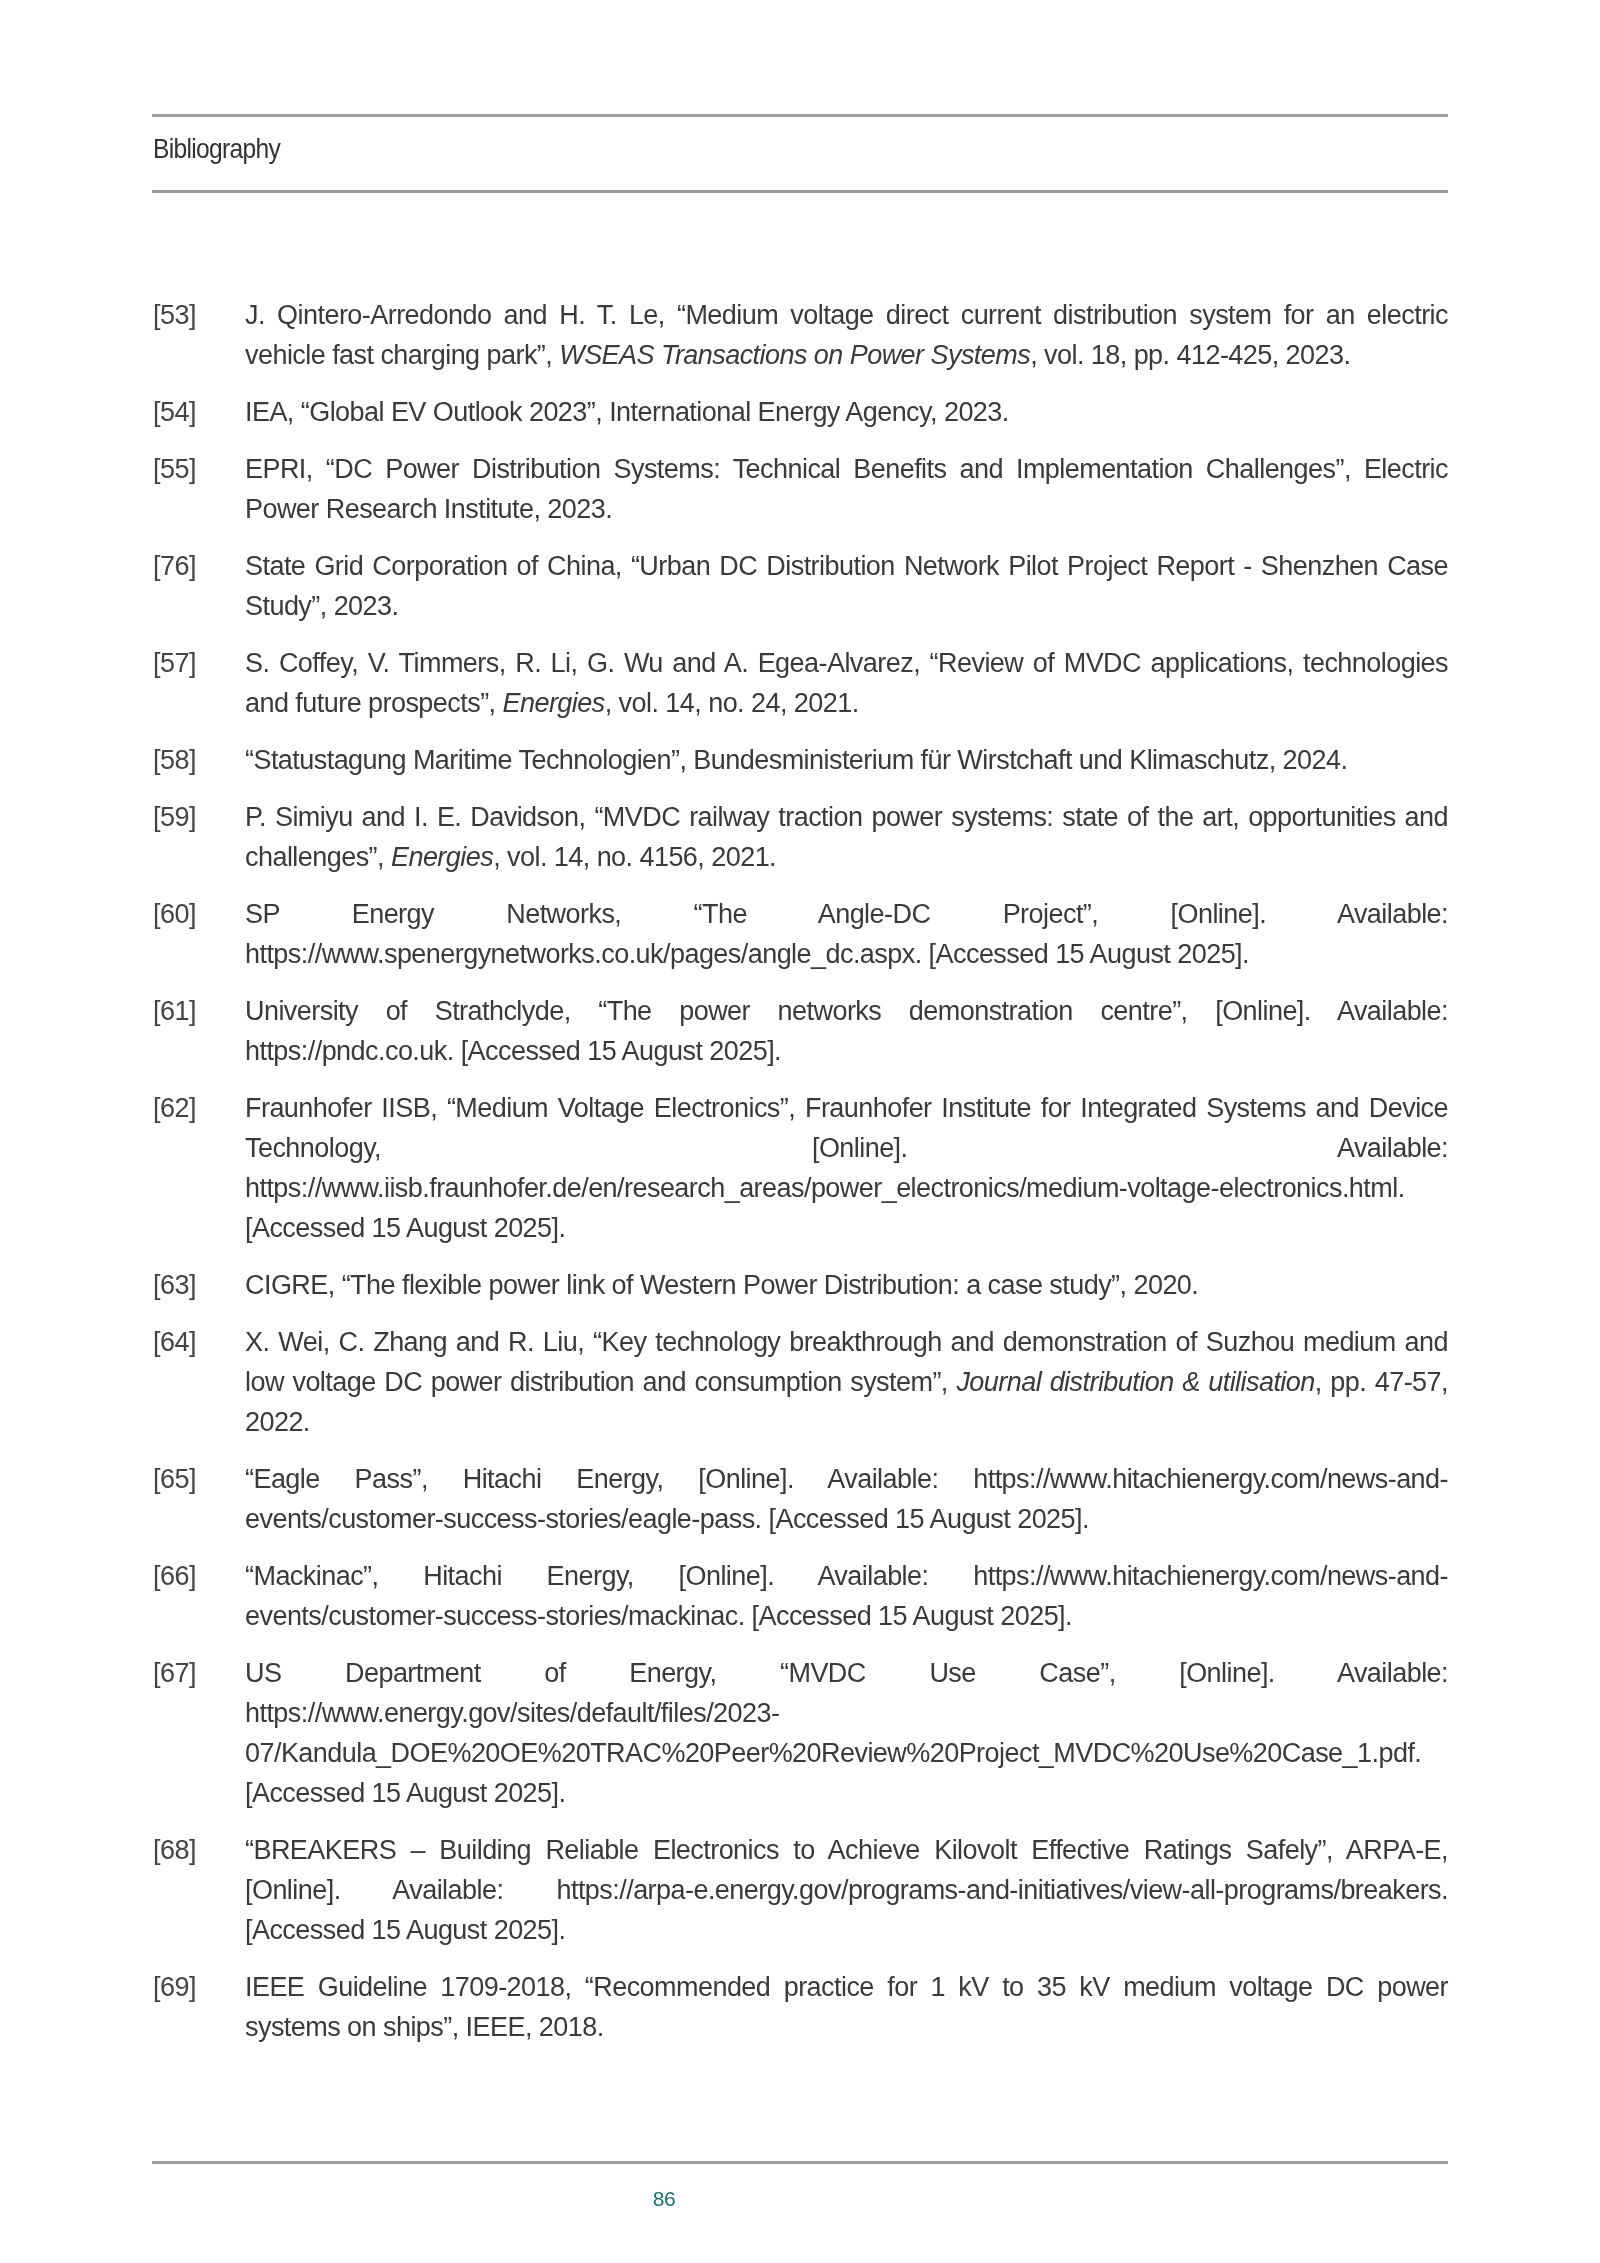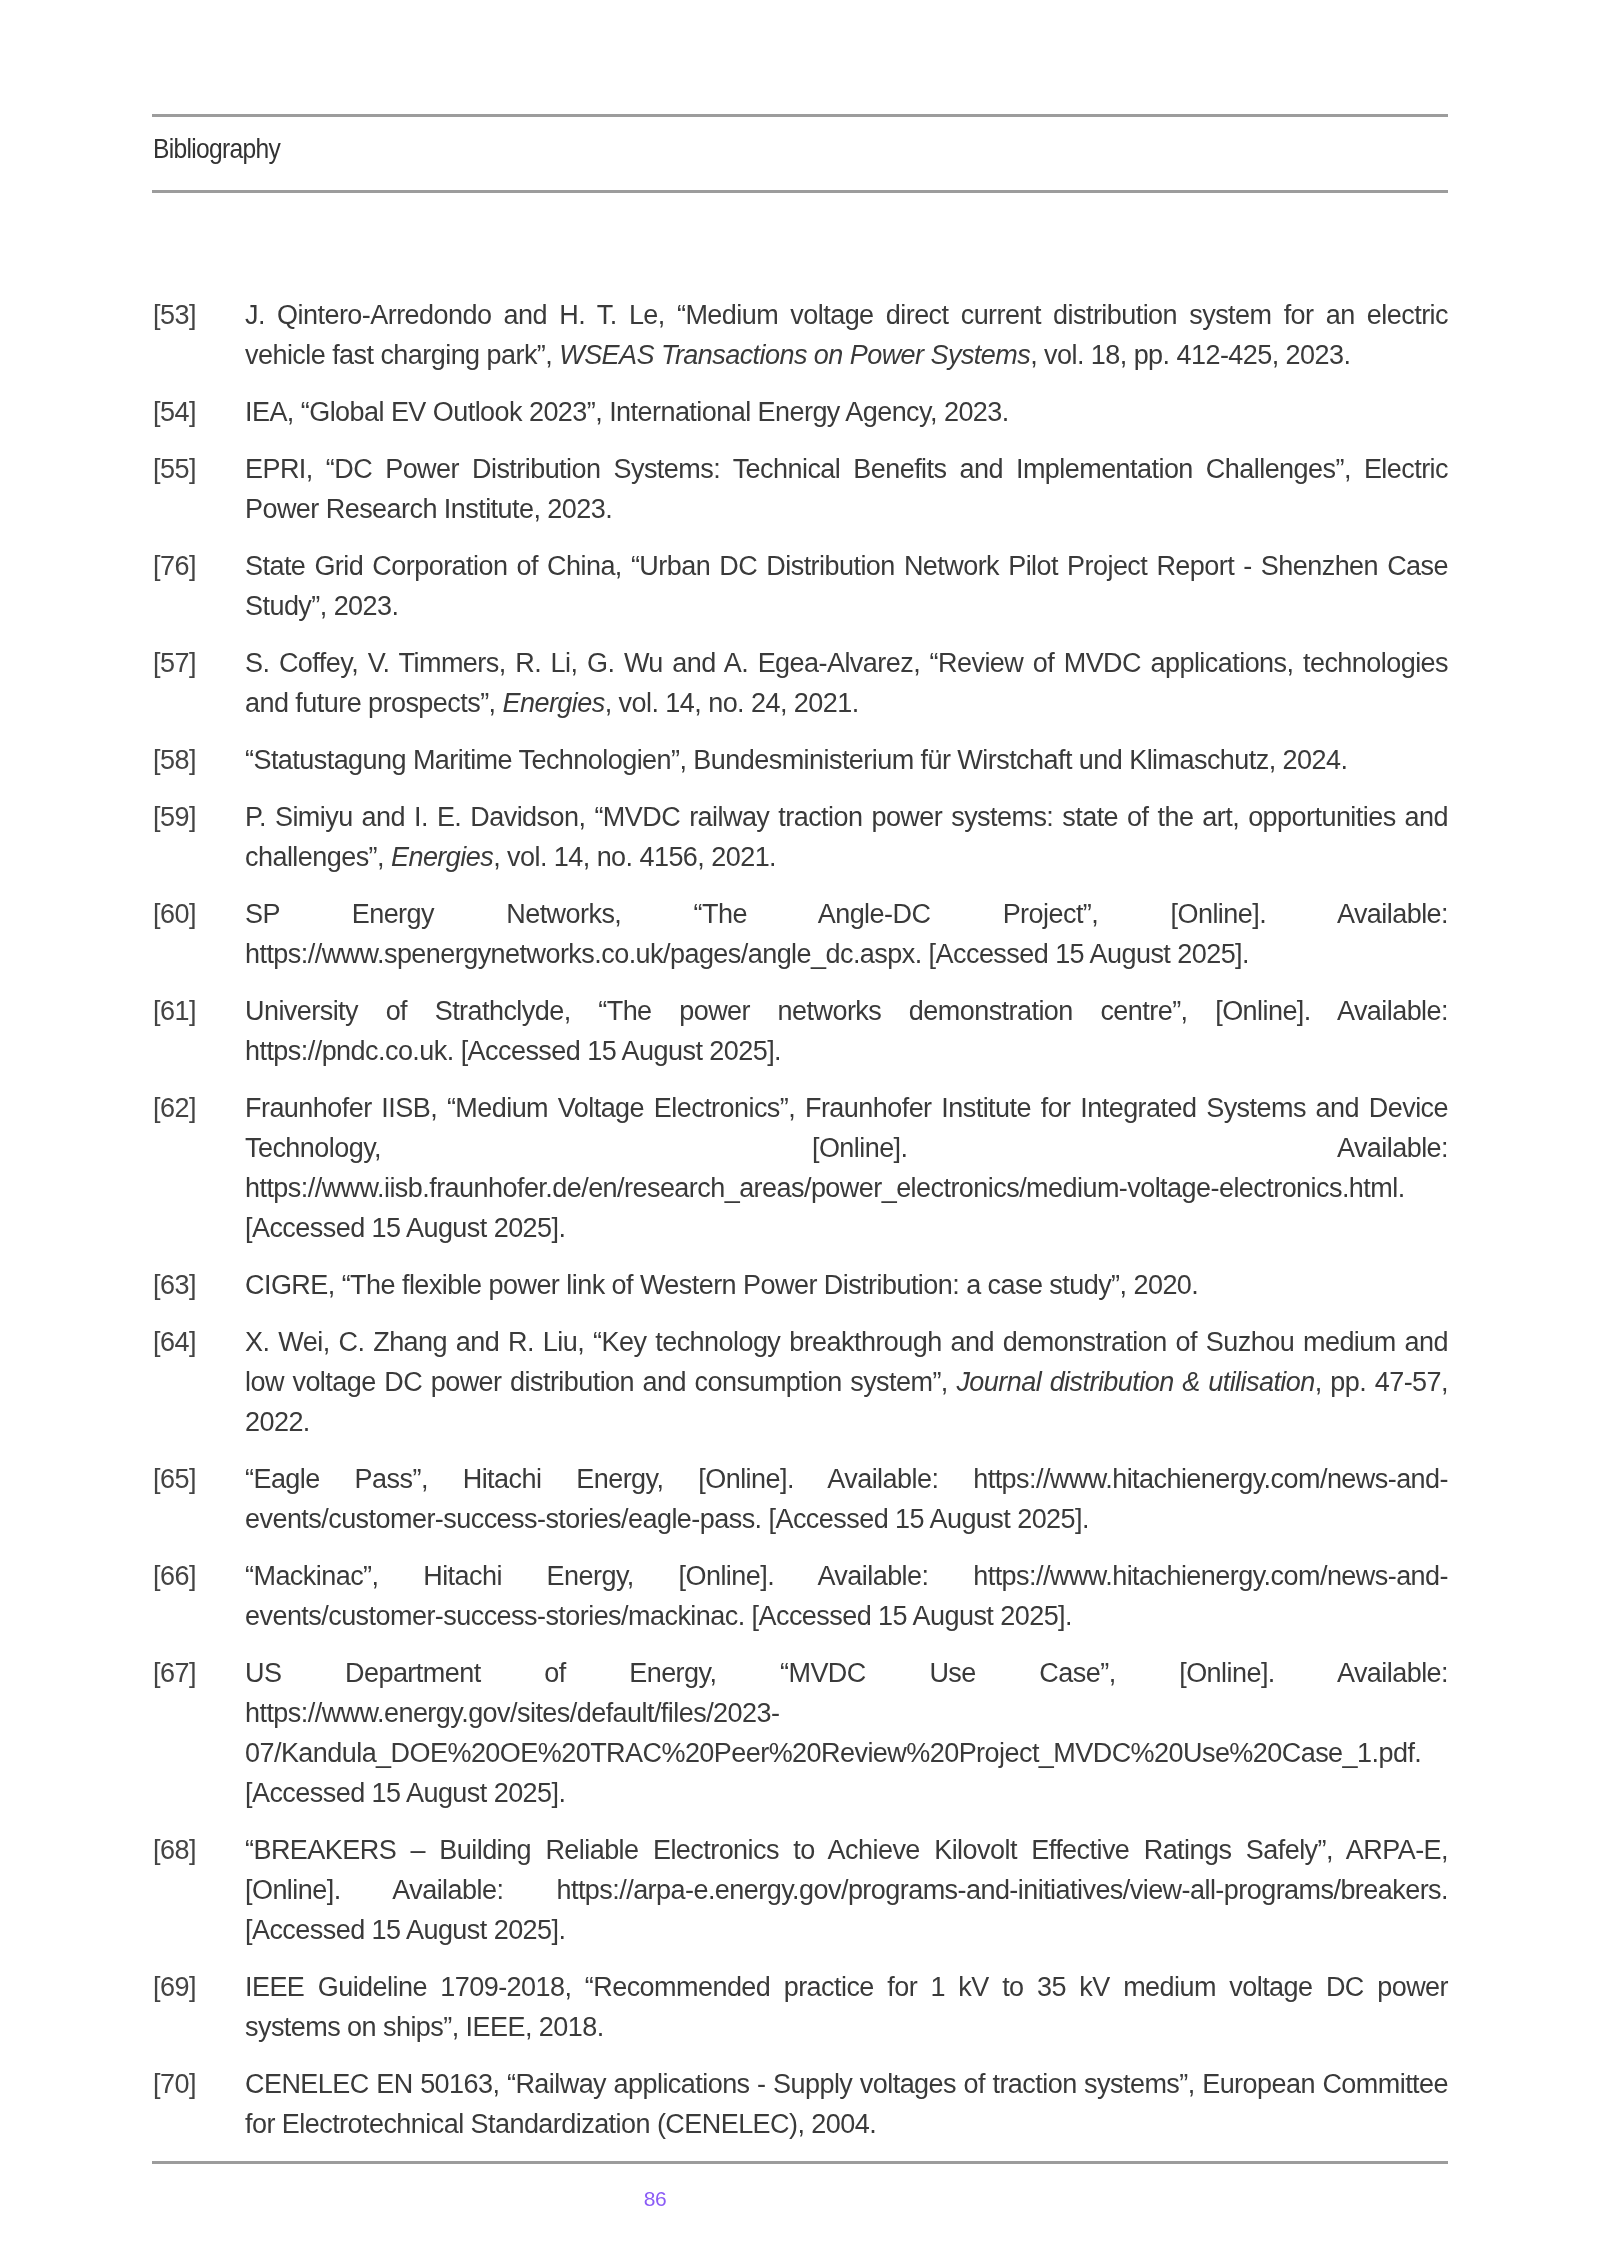--- a/index.html
+++ b/index.html
@@ -9,22 +9,22 @@
   .rule.top1 { top: 114px; }
   .rule.top2 { top: 190px; }
   .rule.bottom { top: 2161px; }
   .running-head { position: absolute; left: 153px; top: 133px; font-size: 28px;
                   letter-spacing: -0.8px; color: #333; transform: scaleX(0.88); transform-origin: left top; }
   .refs { position: absolute; left: 153px; top: 295px; width: 1295px; }
   .ref { display: flex; font-size: 27px; line-height: 40px; margin-bottom: 17px; }
   .ref-num { width: 92px; flex: 0 0 92px; color: #444; letter-spacing: -0.5px; }
   .ref-text { flex: 1; text-align: justify; letter-spacing: -0.55px; word-spacing: 0px; }
   .ref-text i { font-style: italic; }
-  .page-num { position: absolute; left: 1px; width: 1308px; top: 2187px; text-align: center;
-              font-size: 21px; color: #8b5cf6; letter-spacing: -0.5px; }
+  .page-num { position: absolute; left: 10px; width: 1308px; top: 2187px; text-align: center;
+              font-size: 21px; color: #0f766e; letter-spacing: -0.5px; }
 </style>
 </head>
 <body>
 
 <div class="rule top1"></div>
 <div class="running-head">Bibliography</div>
 <div class="rule top2"></div>
 
 <div class="refs">
 
@@ -89,20 +89,16 @@
       <span class="ref-text"><span>US Department of Energy, “MVDC Use Case”, [Online]. Available: https://www.energy.gov/sites/default/files/2023-07/Kandula_DOE%20OE%20TRAC%20Peer%20Review%20Project_MVDC%20Use%20Case_1.pdf. [Accessed 15 August 2025].</span><i></i><span></span></span>
     </div>
   <div class="ref">
       <span class="ref-num">[68]</span>
       <span class="ref-text"><span>“BREAKERS – Building Reliable Electronics to Achieve Kilovolt Effective Ratings Safely”, ARPA-E, [Online]. Available: https://arpa-e.energy.gov/programs-and-initiatives/view-all-programs/breakers. [Accessed 15 August 2025].</span><i></i><span></span></span>
     </div>
   <div class="ref">
       <span class="ref-num">[69]</span>
       <span class="ref-text"><span>IEEE Guideline 1709-2018, “Recommended practice for 1 kV to 35 kV medium voltage DC power systems on ships”, IEEE, 2018.</span><i></i><span></span></span>
     </div>
-  <div class="ref">
-      <span class="ref-num">[70]</span>
-      <span class="ref-text"><span>CENELEC EN 50163, “Railway applications - Supply voltages of traction systems”, European Committee for Electrotechnical Standardization (CENELEC), 2004.</span><i></i><span></span></span>
-    </div>
 </div>
 
 <div class="rule bottom"></div>
 <div class="page-num">86</div>
 
 </body></html>

